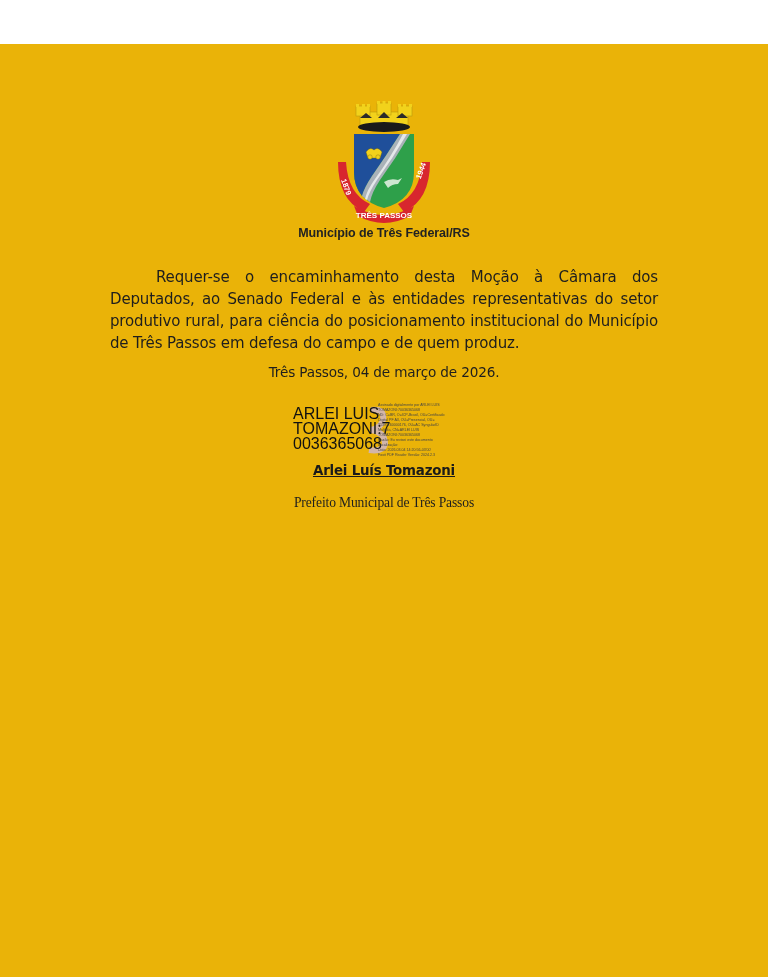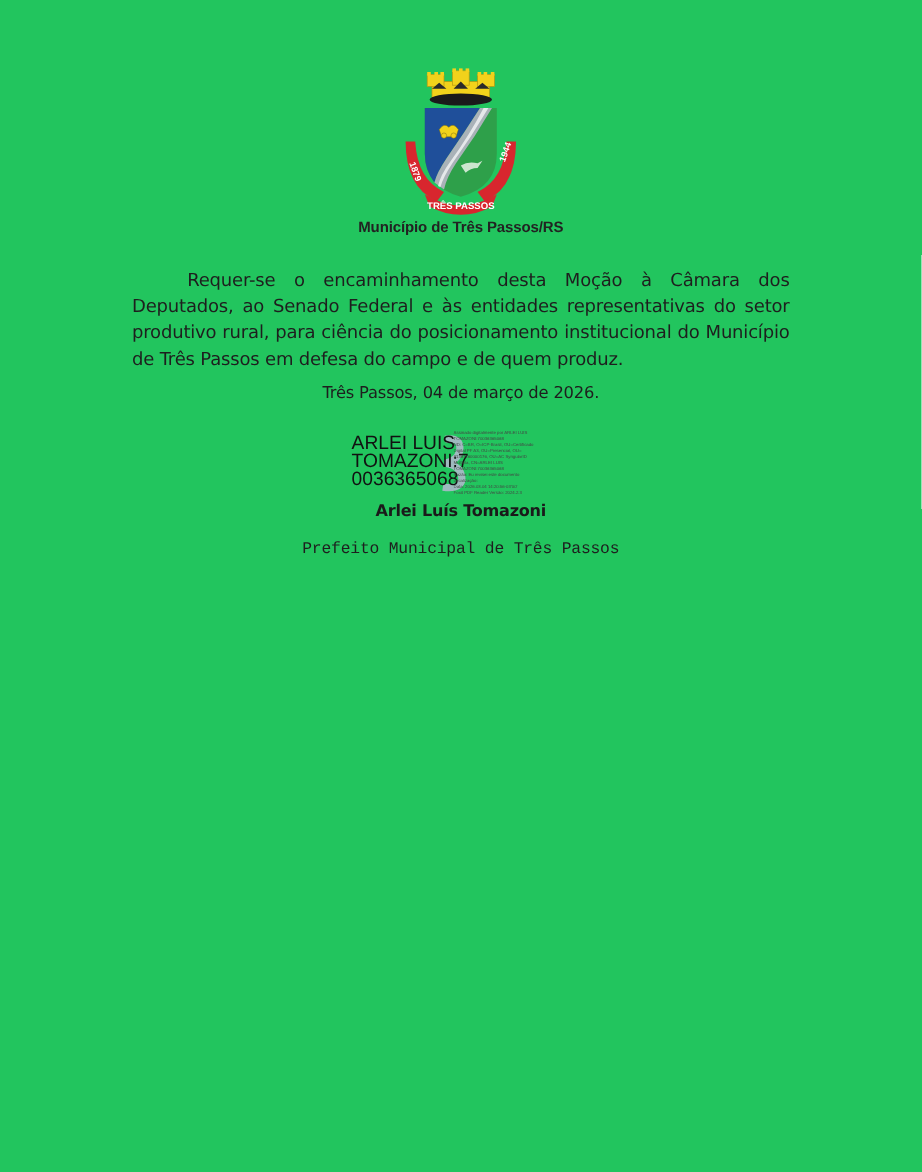--- a/index.html
+++ b/index.html
@@ -11,21 +11,22 @@
       width: 768px;
       height: 977px;
       position: relative;
       overflow: hidden;
       color: #1a1a1a;
       font-family: "Liberation Sans", "DejaVu Sans", sans-serif;
     }
     .page {
       position: absolute;
       inset: 0;
-      background: #22c55e;
+      background: #eab308;
+      margin-top: 44px;
     }
     .header {
       position: absolute;
       left: 0;
       top: 56px;
       width: 768px;
       text-align: center;
     }
     .crest {
       display: block;
@@ -120,28 +121,29 @@
       position: absolute;
       left: 0;
       top: 419px;
       width: 768px;
       text-align: center;
       font-family: "DejaVu Sans", sans-serif;
       font-weight: bold;
       font-size: 13.4px;
       color: #1a1a1a;
       letter-spacing: -0.2px;
+      text-decoration: underline;
     }
     .signer-title {
       position: absolute;
       left: 0;
       top: 451px;
       width: 768px;
       text-align: center;
-      font-family: Liberation Mono, monospace;
+      font-family: Liberation Serif, serif;
       font-size: 13.6px;
       color: #1e1e1e;
       letter-spacing: -0.15px;
     }
   </style>
 </head>
 <body>
 
 <div class="page">
 
@@ -181,21 +183,21 @@
 
       <path d="M60 82 Q66 78 74 80 L78 78 L74 84 Q68 84 64 88 Z" fill="#e8f2e8" opacity="0.85"></path>
 
       <path d="M14 62 Q14 100 40 112 L46 104 Q24 94 22 62 Z" fill="#d8262e"></path>
       <path d="M106 62 Q106 100 80 112 L74 104 Q96 94 98 62 Z" fill="#d8262e"></path>
       <path d="M30 106 Q60 124 90 106 L86 116 Q60 130 34 116 Z" fill="#d8262e"></path>
       <text x="17" y="80" font-size="7.5" fill="#ffffff" font-family="Liberation Sans, sans-serif" font-weight="bold" transform="rotate(70 17 80)">1879</text>
       <text x="100" y="70" font-size="7.5" fill="#ffffff" font-family="Liberation Sans, sans-serif" font-weight="bold" transform="rotate(-70 100 70) translate(-10 0)">1944</text>
       <text x="60" y="118" font-size="8" fill="#ffffff" font-family="Liberation Sans, sans-serif" font-weight="bold" text-anchor="middle">TRÊS PASSOS</text>
     </svg>
-    <div class="municipio">Município de Três Passos/RS</div>
+    <div class="municipio">Município de Três Federal/RS</div>
   </div>
 
   <p class="body-text"><span class="indent"></span><span>Requer-se o encaminhamento desta Moção à Câmara dos Deputados, ao Senado Federal e às entidades representativas do setor produtivo rural, para ciência do posicionamento institucional do Município de Três Passos em defesa do campo e de quem produz.</span></p>
 
   <div class="date-line">Três Passos, 04 de março de 2026.</div>
 
   <div class="signature-block">
     <svg class="sig-watermark" viewBox="0 0 30 48" xmlns="http://www.w3.org/2000/svg">
       <path d="M8 4 Q22 2 20 14 Q18 22 8 24 Q22 26 22 38 Q20 46 6 44" fill="none" stroke="#c9b6e0" stroke-width="6" opacity="0.75"></path>
     </svg>

